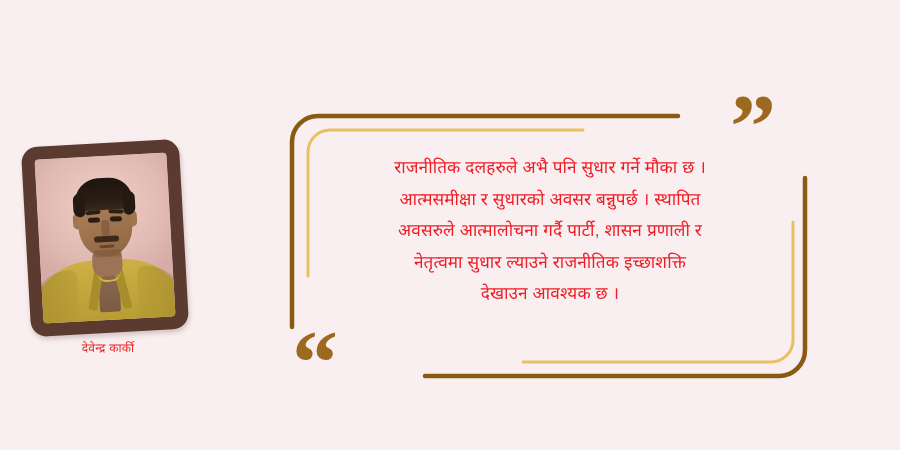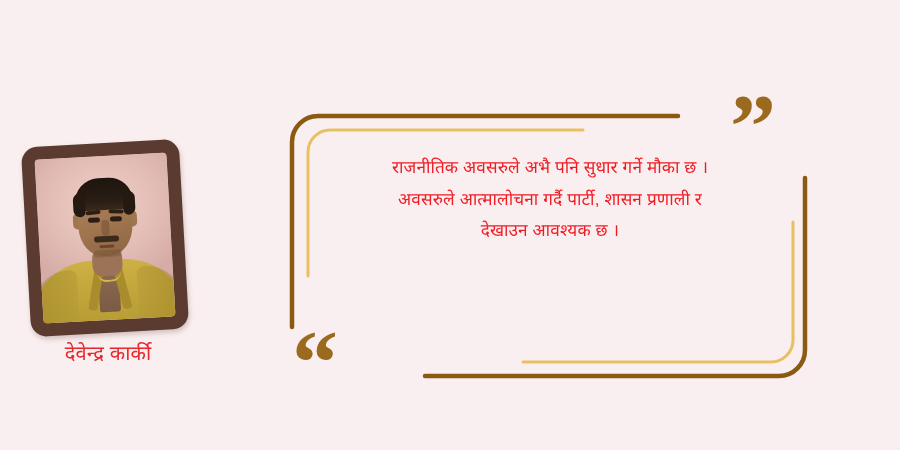--- a/index.html
+++ b/index.html
@@ -130,21 +130,21 @@
   
   .pp-chain { left: 56px; top: 116px; width: 24px; height: 8px; border-bottom: 2px solid #d8b84a; border-radius: 0 0 14px 14px; }
 
   #portrait-name {
     position: absolute;
     left: -6px;
     top: 196px;
     width: 176px;
     text-align: center;
     color: #e8262c;
-    font-size: 20px;
+    font-size: 12px;
     letter-spacing: 0.2px;
     font-family: "Liberation Sans", "DejaVu Sans", sans-serif;
     white-space: nowrap;
   }
 
   
   #frame-svg {
     position: absolute;
     left: 0;
     top: 0;
@@ -203,22 +203,24 @@
 
     <path d="M 583 130 L 330 130 A 22 22 0 0 0 308 152 L 308 276" fill="none" stroke="#e9bf62" stroke-width="3" stroke-linecap="round"></path>
     <path d="M 793 222 L 793 340 A 22 22 0 0 1 771 362 L 523 362" fill="none" stroke="#e9bf62" stroke-width="3" stroke-linecap="round"></path>
   </svg>
 
   <span id="quote-close" class="quote-mark">”</span>
 
   <span id="quote-open" class="quote-mark">“</span>
 
   <div id="quote-text">
-    <span class="qline">राजनीतिक अवसरुले अभै पनि सुधार गर्ने मौका छ ।</span>
+    <span class="qline">राजनीतिक दलहरुले अभै पनि सुधार गर्ने मौका छ ।</span>
+    <span class="qline">आत्मसमीक्षा र सुधारको अवसर बन्नुपर्छ । स्थापित</span>
     <span class="qline">अवसरुले आत्मालोचना गर्दै पार्टी, शासन प्रणाली र</span>
+    <span class="qline">नेतृत्वमा सुधार ल्याउने राजनीतिक इच्छाशक्ति</span>
     <span class="qline">देखाउन आवश्यक छ ।</span>
   </div>
 
   <div id="portrait-block">
     <div id="portrait-frame">
       <div id="portrait-photo">
         <div class="pp-layer pp-bg"></div>
         <div class="pp-layer pp-torso"></div>
         <div class="pp-layer pp-torso-shadeL"></div>
         <div class="pp-layer pp-torso-shadeR"></div>

